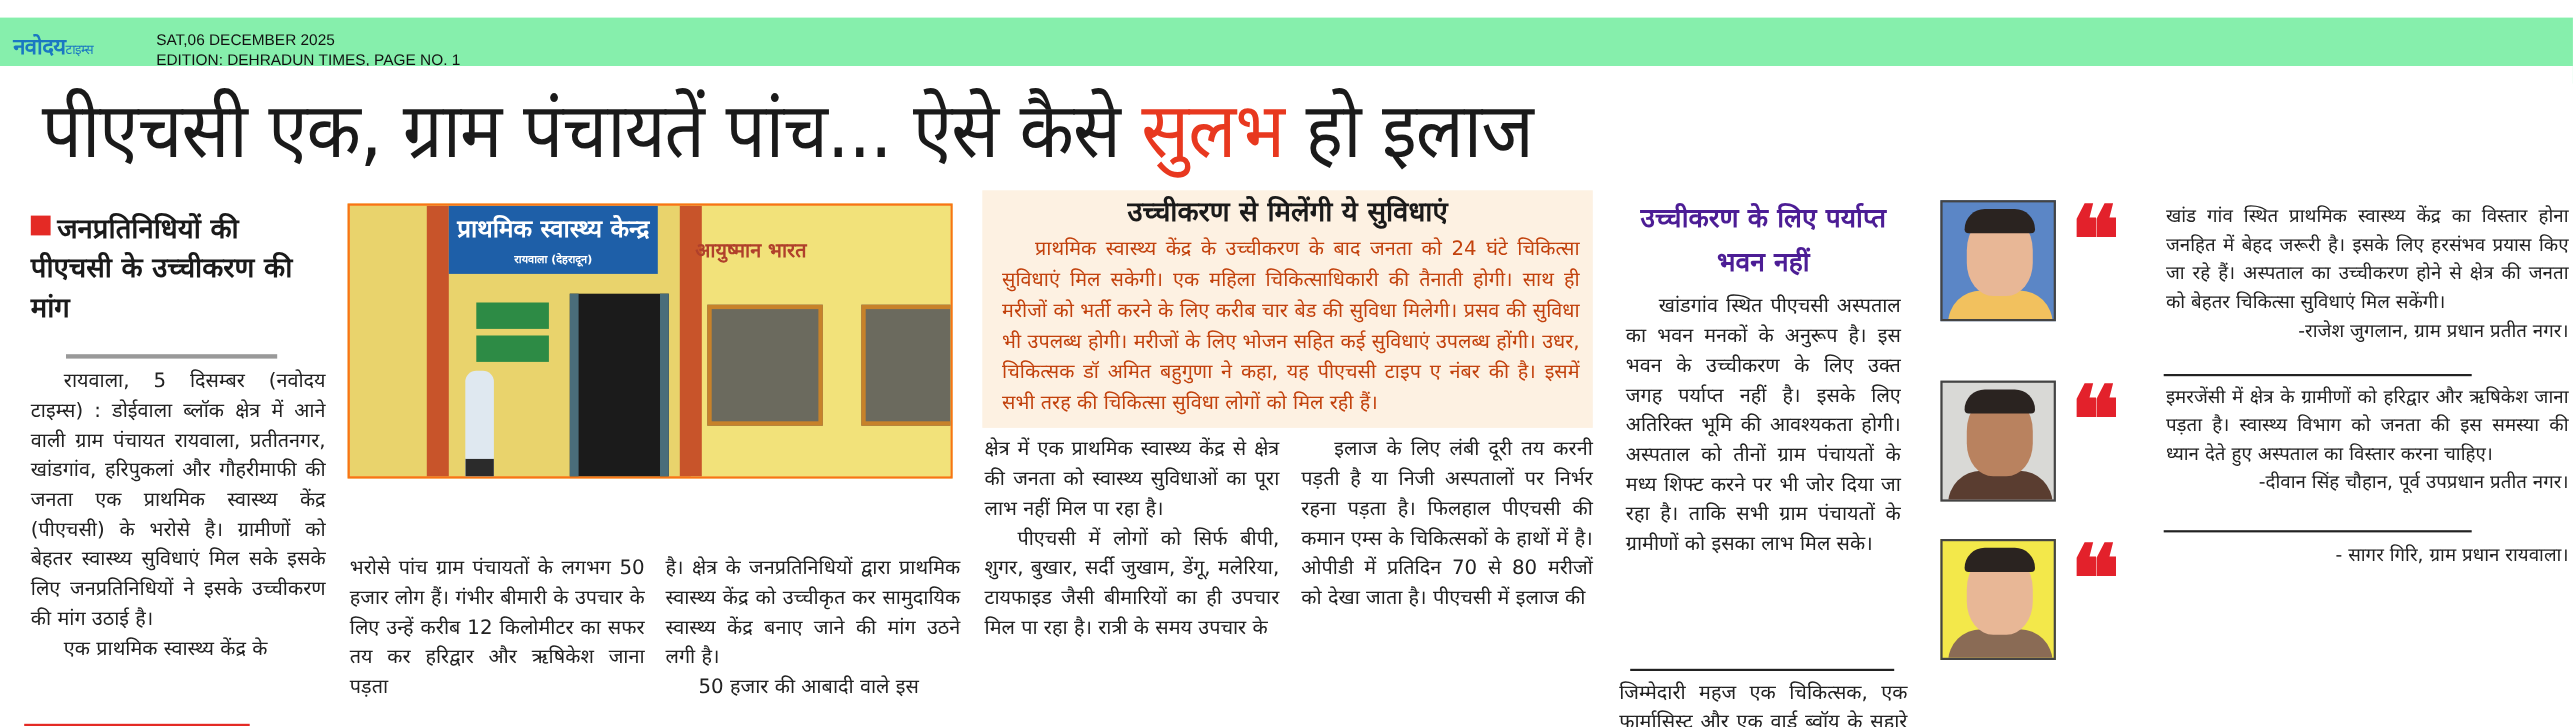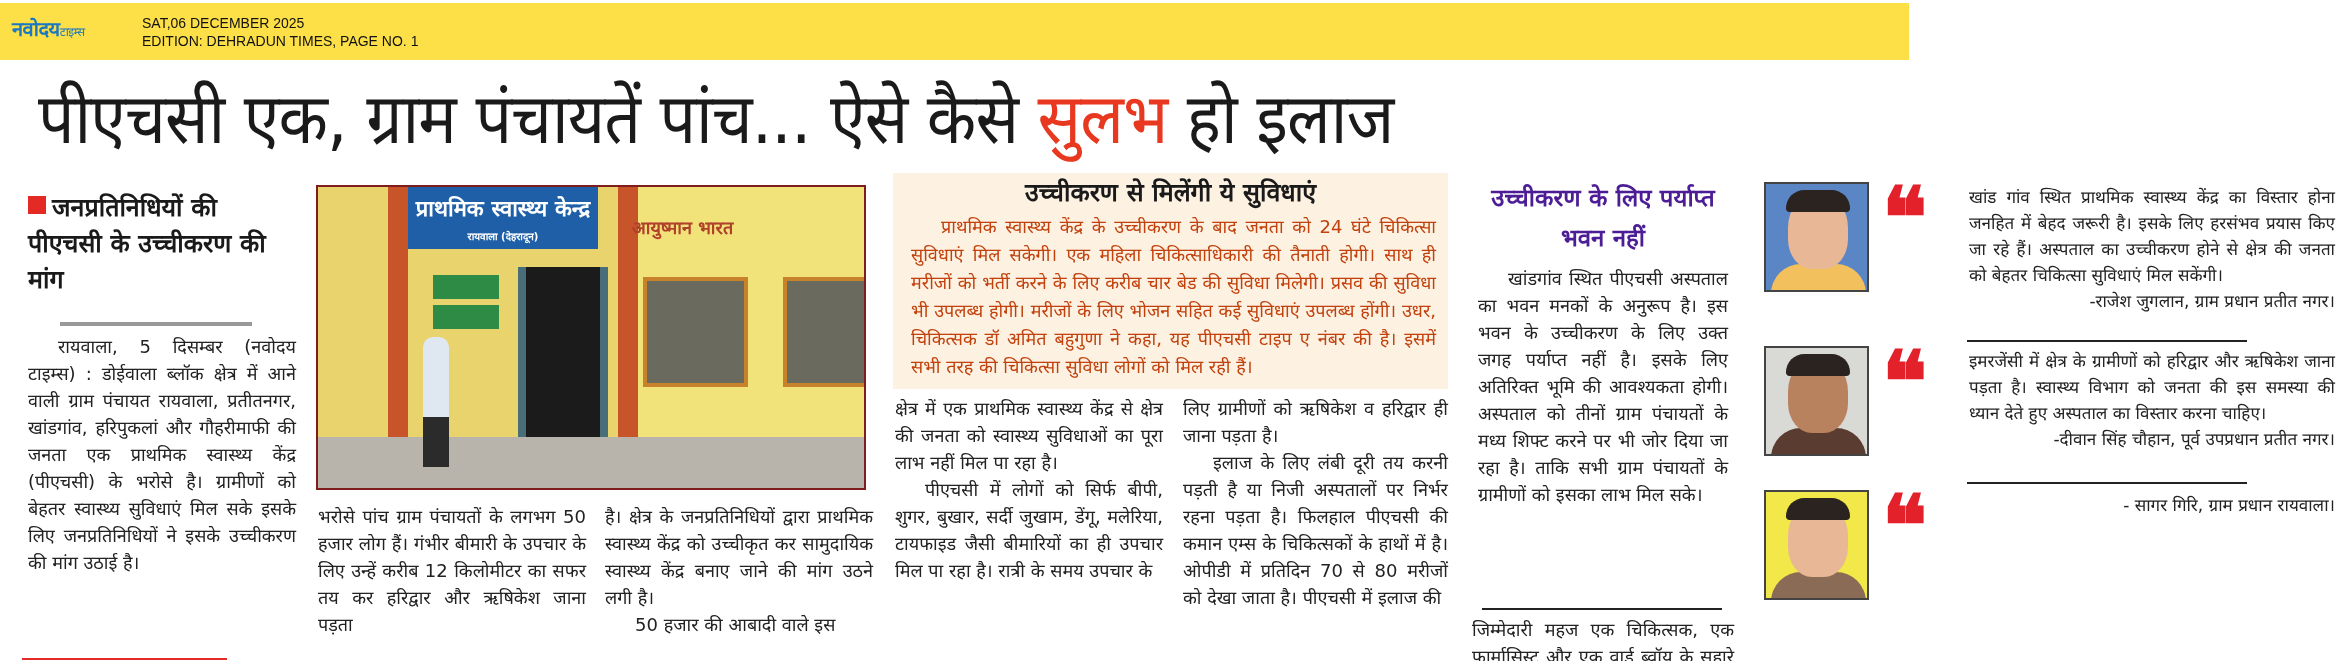--- a/index.html
+++ b/index.html
@@ -1,37 +1,37 @@
 <!DOCTYPE html>
 <html><head>
 <meta charset="utf-8">
 <style>
   * { box-sizing: border-box; margin: 0; padding: 0; }
   html, body { width: 2339px; height: 661px; overflow: hidden; background: #ffffff; }
   body { font-family: "DejaVu Sans", sans-serif; color: #222; position: relative; }
 
-  .topbar { position: absolute; left: 0; top: 3px; width: 1909px; height: 60px; background: #fde047; }
+  .topbar { position: absolute; left: 0; top: 16px; width: 2339px; height: 60px; background: #86efac; }
   .logo { position: absolute; left: 12px; top: 12px; font-family: "DejaVu Sans", sans-serif; font-weight: bold; color: #1a78c2; font-size: 20px; letter-spacing: -0.5px; }
   .logo .small { font-size: 12px; font-weight: normal; color: #1a78c2; }
   .edition { position: absolute; left: 142px; top: 11px; font-family: "Liberation Sans", sans-serif; font-size: 14px; line-height: 18px; color: #111; }
 
   .paper { position: absolute; left: 0; top: 60px; width: 2339px; height: 601px; background: #fff; overflow: hidden; }
   .headline { position: absolute; left: 38px; top: 14px; font-family: "DejaVu Sans", sans-serif; font-size: 70px; line-height: 90px; color: #1a1a1a; white-space: nowrap; letter-spacing: -1px; transform: scaleX(0.92); transform-origin: left top; }
   .headline .accent { color: #e8381f; }
 
   .col { position: absolute; font-family: "DejaVu Sans", sans-serif; font-size: 18px; line-height: 27px; color: #222; text-align: justify; }
   .col p { text-indent: 30px; }
   .col p.noindent { text-indent: 0; }
 
   .side-head { position: absolute; left: 28px; top: 130px; width: 260px; font-family: "DejaVu Sans", sans-serif; font-weight: bold; font-size: 25px; line-height: 36px; color: #1a1a1a; }
   .side-head .sq { display: inline-block; width: 18px; height: 18px; background: #e42a25; margin-right: 6px; vertical-align: 2px; }
   .rule-grey { position: absolute; left: 60px; top: 262px; width: 192px; height: 4px; background: #999; }
   .rule-red { position: absolute; left: 22px; top: 598px; width: 205px; height: 2px; background: #e42a25; }
 
-  .photo { position: absolute; left: 316px; top: 125px; width: 550px; height: 305px; border: 2px solid #7f1d1d; overflow: hidden; background: #e9d36c; }
+  .photo { position: absolute; left: 316px; top: 125px; width: 550px; height: 250px; border: 2px solid #f97316; overflow: hidden; background: #e9d36c; }
   .ph-sign { position: absolute; left: 90px; top: 0; width: 190px; height: 62px; background: #1e5fa8; color: #fff; font-size: 22px; text-align: center; line-height: 44px; font-weight: bold; }
   .ph-sign .sub { font-size: 10px; line-height: 12px; display: block; }
   .ph-pillar { position: absolute; top: 0; width: 20px; height: 250px; background: #c8542a; }
   .ph-door { position: absolute; left: 200px; top: 80px; width: 90px; height: 180px; background: #1b1b1b; border-left: 8px solid #4a6d7a; border-right: 8px solid #4a6d7a; }
   .ph-right { position: absolute; left: 310px; top: 0; width: 240px; height: 250px; background: #f2e27a; }
   .ph-ayush { position: absolute; left: 314px; top: 28px; font-size: 18px; color: #b0402b; font-weight: bold; }
   .ph-win { position: absolute; top: 90px; height: 110px; background: #6b6a5e; border: 4px solid #c7822a; }
   .ph-ground { position: absolute; left: 0; top: 250px; width: 550px; height: 55px; background: #b8b4ac; }
   .ph-man { position: absolute; left: 105px; top: 150px; width: 26px; height: 130px; background: #dfe8f0; border-bottom: 50px solid #2b2b2b; border-radius: 10px 10px 0 0; }
   .ph-green { position: absolute; left: 115px; top: 88px; width: 66px; height: 24px; background: #2d8b45; }
@@ -69,20 +69,21 @@
   </div>
 </div>
 
 <div class="paper">
   <div class="headline"><span>पीएचसी एक, ग्राम पंचायतें पांच... ऐसे कैसे </span><span class="accent">सुलभ</span><span> हो इलाज</span></div>
 
   <div class="side-head"><span class="sq"></span><span>जनप्रतिनिधियों की पीएचसी के उच्चीकरण की मांग</span></div>
   <div class="rule-grey"></div>
   <div class="col" style="left:28px; top:273px; width:268px;">
     <p>रायवाला, 5 दिसम्बर (नवोदय टाइम्स) : डोईवाला ब्लॉक क्षेत्र में आने वाली ग्राम पंचायत रायवाला, प्रतीतनगर, खांडगांव, हरिपुकलां और गौहरीमाफी की जनता एक प्राथमिक स्वास्थ्य केंद्र (पीएचसी) के भरोसे है। ग्रामीणों को बेहतर स्वास्थ्य सुविधाएं मिल सके इसके लिए जनप्रतिनिधियों ने इसके उच्चीकरण की मांग उठाई है।</p>
+    <p>एक प्राथमिक स्वास्थ्य केंद्र के</p>
   </div>
   <div class="rule-red"></div>
 
   <div class="photo">
     <div class="ph-right"></div>
     <div class="ph-pillar" style="left:70px;"></div>
     <div class="ph-pillar" style="left:300px;"></div>
     <div class="ph-sign"><span>प्राथमिक स्वास्थ्य केन्द्र</span><span class="sub">रायवाला (देहरादून)</span></div>
     <div class="ph-ayush">आयुष्मान भारत</div>
     <div class="ph-green"></div>
@@ -107,21 +108,20 @@
     <div class="box-body">
         <p>प्राथमिक स्वास्थ्य केंद्र के उच्चीकरण के बाद जनता को 24 घंटे चिकित्सा सुविधाएं मिल सकेगी। एक महिला चिकित्साधिकारी की तैनाती होगी। साथ ही मरीजों को भर्ती करने के लिए करीब चार बेड की सुविधा मिलेगी। प्रसव की सुविधा भी उपलब्ध होगी। मरीजों के लिए भोजन सहित कई सुविधाएं उपलब्ध होंगी। उधर, चिकित्सक डॉ अमित बहुगुणा ने कहा, यह पीएचसी टाइप ए नंबर की है। इसमें सभी तरह की चिकित्सा सुविधा लोगों को मिल रही हैं।</p>
       </div>
   </div>
 
   <div class="col" style="left:895px; top:335px; width:268px;">
     <p class="noindent">क्षेत्र में एक प्राथमिक स्वास्थ्य केंद्र से क्षेत्र की जनता को स्वास्थ्य सुविधाओं का पूरा लाभ नहीं मिल पा रहा है।</p>
     <p>पीएचसी में लोगों को सिर्फ बीपी, शुगर, बुखार, सर्दी जुखाम, डेंगू, मलेरिया, टायफाइड जैसी बीमारियों का ही उपचार मिल पा रहा है। रात्री के समय उपचार के</p>
   </div>
   <div class="col" style="left:1183px; top:335px; width:265px;">
-    <p class="noindent">लिए ग्रामीणों को ऋषिकेश व हरिद्वार ही जाना पड़ता है।</p>
     <p>इलाज के लिए लंबी दूरी तय करनी पड़ती है या निजी अस्पतालों पर निर्भर रहना पड़ता है। फिलहाल पीएचसी की कमान एम्स के चिकित्सकों के हाथों में है। ओपीडी में प्रतिदिन 70 से 80 मरीजों को देखा जाता है। पीएचसी में इलाज की</p>
   </div>
 
   <div class="right-head">उच्चीकरण के लिए पर्याप्त भवन नहीं</div>
   <div class="col" style="left:1478px; top:205px; width:250px;">
     <p>खांडगांव स्थित पीएचसी अस्पताल का भवन मनकों के अनुरूप है। इस भवन के उच्चीकरण के लिए उक्त जगह पर्याप्त नहीं है। इसके लिए अतिरिक्त भूमि की आवश्यकता होगी। अस्पताल को तीनों ग्राम पंचायतों के मध्य शिफ्ट करने पर भी जोर दिया जा रहा है। ताकि सभी ग्राम पंचायतों के ग्रामीणों को इसका लाभ मिल सके।</p>
   </div>
   <div class="rule-black"></div>
   <div class="col" style="left:1472px; top:556px; width:262px;">
     <p class="noindent">जिम्मेदारी महज एक चिकित्सक, एक फार्मासिस्ट और एक वार्ड ब्वॉय के सहारे है।</p>

